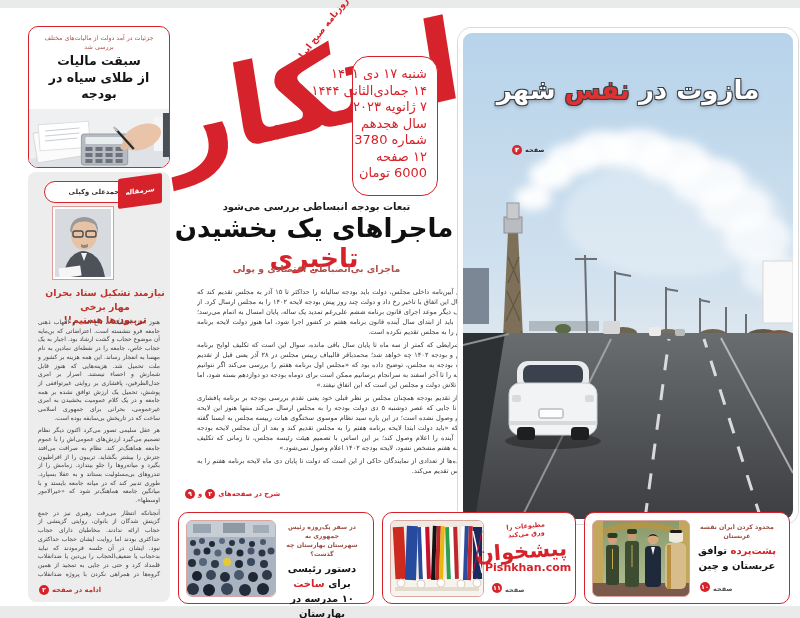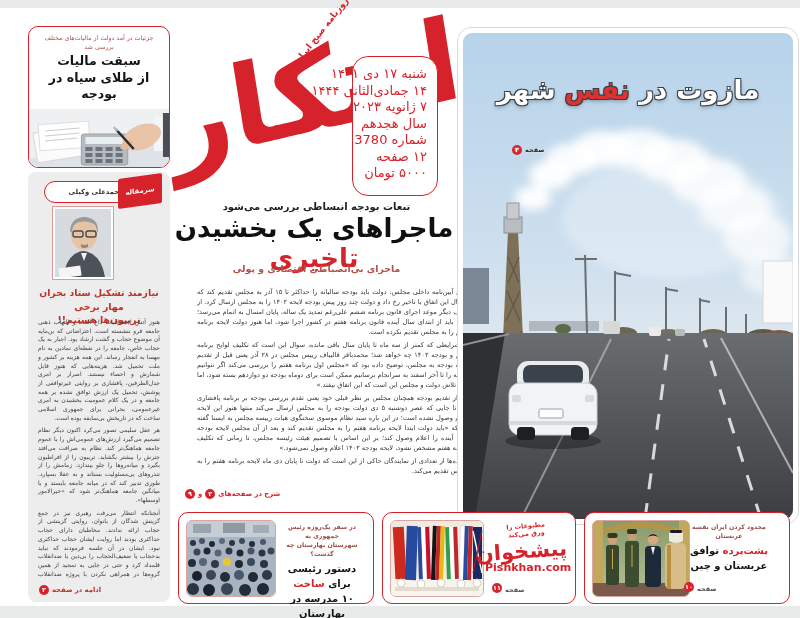--- a/index.html
+++ b/index.html
@@ -29,21 +29,21 @@
   .taxphoto{position:absolute;left:0;bottom:0;width:100%;height:58px;}
   
   .edbox{position:absolute;left:28px;top:172px;width:142px;height:430px;background:#ededee;border-radius:8px;}
   .ed-oval{position:absolute;left:44px;top:181px;width:102px;height:20px;background:#fff;border:1px solid #d6232b;
         border-radius:11px;font-size:6.8px;font-weight:bold;color:#333;text-align:center;line-height:20px;z-index:2;}
   .ed-ribbon{position:absolute;left:118px;top:176px;width:44px;height:30px;background:#d6232b;
         transform:skewY(-8deg);z-index:3;border-radius:2px;}
   .ed-ribbon span{display:block;color:#fff;font-size:6.8px;font-weight:bold;text-align:center;line-height:30px;}
   .ed-photo{position:absolute;left:52px;top:206px;width:62px;height:74px;background:#fff;
         border:1px solid #dd9a96;padding:2px;box-sizing:border-box;z-index:2;}
-  .ed-hl{position:absolute;left:28px;top:286px;width:142px;text-align:center;font-size:9.3px;line-height:13.5px;
+  .ed-hl{position:absolute;left:34px;top:286px;width:142px;text-align:center;font-size:9.3px;line-height:13.5px;
         font-weight:bold;color:#c03127;padding:0 6px;box-sizing:border-box;}
   .ed-body{position:absolute;left:30px;top:318px;width:138px;height:262px;padding:0 8px;box-sizing:border-box;
         font-size:6px;line-height:8.7px;text-align:justify;color:#3d3d3d;overflow:hidden;}
   .ed-body p{margin:0 0 4px 0;}
   .ed-cont{position:absolute;left:36px;top:585px;font-size:6.8px;font-weight:bold;color:#c03127;}
   
   .lead-kick{position:absolute;left:178px;top:201px;width:277px;text-align:center;font-size:10px;
         font-weight:bold;color:#1d1d1d;}
   .lead-hl{position:absolute;left:168px;top:213px;width:292px;text-align:center;font-size:26px;
         font-weight:900;color:#101010;letter-spacing:-0.5px;}
@@ -84,21 +84,21 @@
 
   <div class="logo">ابتکار</div>
   <div class="tagline">روزنامه صبح ایران</div>
   <div class="infobox">
     <div>شنبه ۱۷ دی ۱۴۰۱</div>
     <div>۱۴ جمادی‌الثانی ۱۴۴۴</div>
     <div>۷ ژانویه ۲۰۲۳</div>
     <div>سال هجدهم</div>
     <div>شماره 3780</div>
     <div>۱۲ صفحه</div>
-    <div>۵۰۰۰ تومان</div>
+    <div>6000 تومان</div>
   </div>
 
   <div class="taxbox">
     <div class="kick">
       <span>جزئیات در آمد دولت از مالیات‌های مختلف</span><br>
       <span>بررسی شد</span>
     </div>
     <div class="hl">
       <span>سبقت مالیات</span><br>
       <span>از طلای سیاه در بودجه</span>
@@ -432,21 +432,21 @@
         </g>
         <g>
           <rect x="72" y="22" width="21" height="46" rx="5" fill="#d8bd8a"></rect>
           <rect x="74" y="24" width="4" height="44" fill="#b89140"></rect>
           <circle cx="83" cy="15" r="5.5" fill="#b8916a"></circle>
           <path d="M76 12 Q83 5 90 12 L90 20 Q83 24 76 20 Z" fill="#f5f2ea" opacity=".9"></path>
           <rect x="77" y="9" width="12" height="3" rx="1.5" fill="#1a1a1a"></rect>
         </g>
       </svg>
     </div>
-    <div class="btext" style="left:92px;">
+    <div class="btext" style="left:108px;">
       <div class="bkick">
         <span>محدود کردن ایران نقشه</span><br>
         <span>عربستان</span>
       </div>
       <div class="bhl">
         <span class="redtxt">پشت‌پرده</span><span> توافق</span><br>
         <span>عربستان و چین</span>
       </div>
       <div class="bbadge">
         <span class="pglbl">صفحه</span><span class="badge">۱۰</span>

